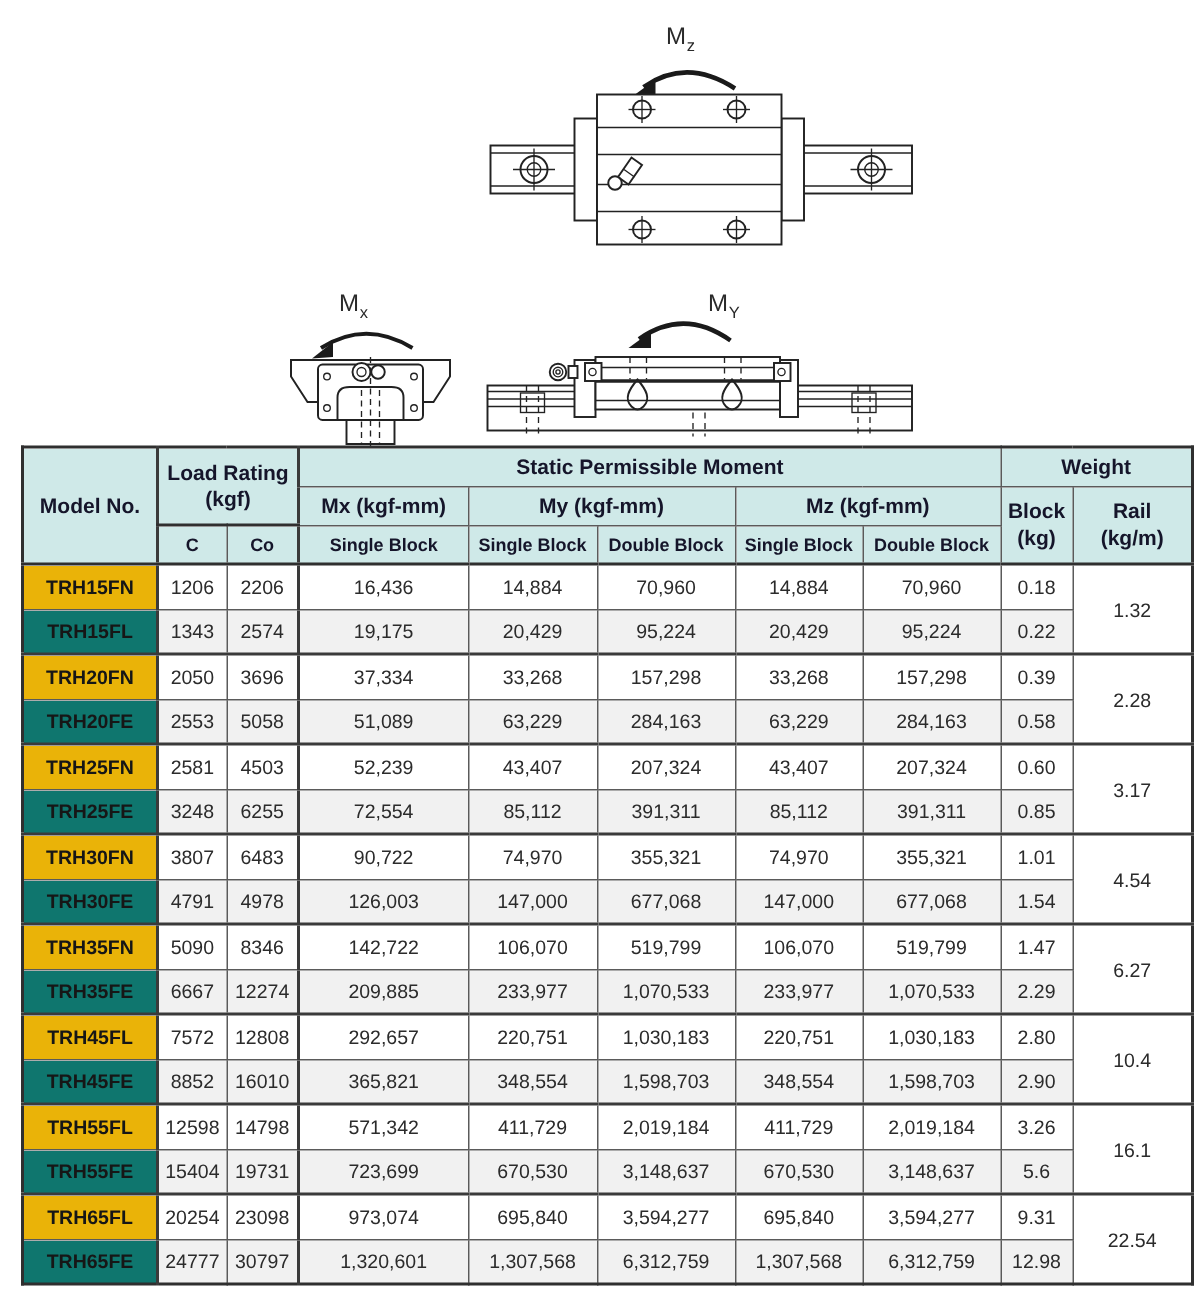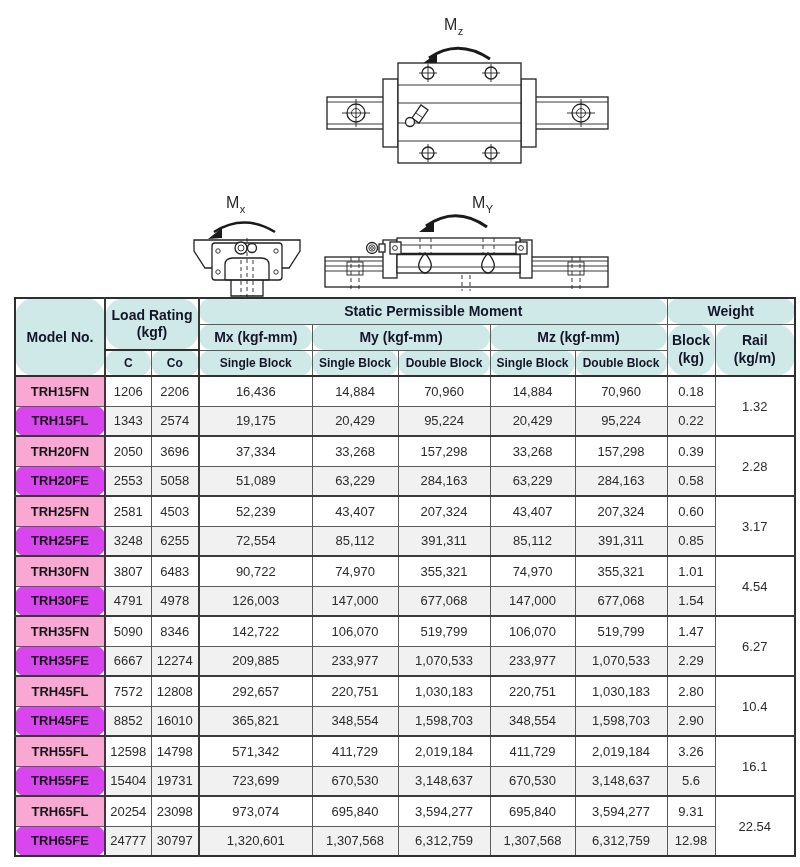--- a/index.html
+++ b/index.html
@@ -37,35 +37,34 @@
     vertical-align: middle;
     padding: 0 2px;
     overflow: hidden;
     white-space: nowrap;
   }
   thead th {
     background: #cfe9e8;
     font-weight: bold;
     color: #15152a;
     border-color: #4a4a4a;
-    border-radius: 20px;
   }
   tr.h1 th { height: 26px; font-size: 14px; }
   tr.h2 th { height: 26px; font-size: 14px; }
   tr.h3 th { height: 26px; font-size: 12px; }
   th.two-line { line-height: 1.25; }
   thead tr.h3 th, thead th[rowspan] { border-bottom: 2px solid #2f2f2f; }
   tbody td { height: 30px; background: #ffffff; color: #2b2b2b; }
   tbody td.model {
-    background: #f9a8d4;
+    background: #eab308;
     font-weight: bold;
     color: #161616;
   }
   tbody tr.alt td { background: #f1f1f1; }
-  tbody tr.alt td.model { background: #d946ef; border-radius: 10px; }
+  tbody tr.alt td.model { background: #0f766e; }
   tbody td.rail { background: #ffffff; margin-top: 40px; }
   tbody tr.group-start td { border-top: 2px solid #3a3a3a; }
   
   table.spec th.sec-l, table.spec td.sec-l { border-left: 2px solid #3a3a3a; }
 
   .draw { stroke: #222222; fill: none; stroke-width: 1.3; }
   .draw-thin { stroke: #222222; fill: none; stroke-width: 0.9; }
   .draw-fill { stroke: #222222; fill: #ffffff; stroke-width: 1.3; }
   .dash { stroke: #222222; fill: none; stroke-width: 0.9; stroke-dasharray: 4 3; }
   .moment-arrow { stroke: #1a1a1a; fill: none; stroke-width: 3; }

